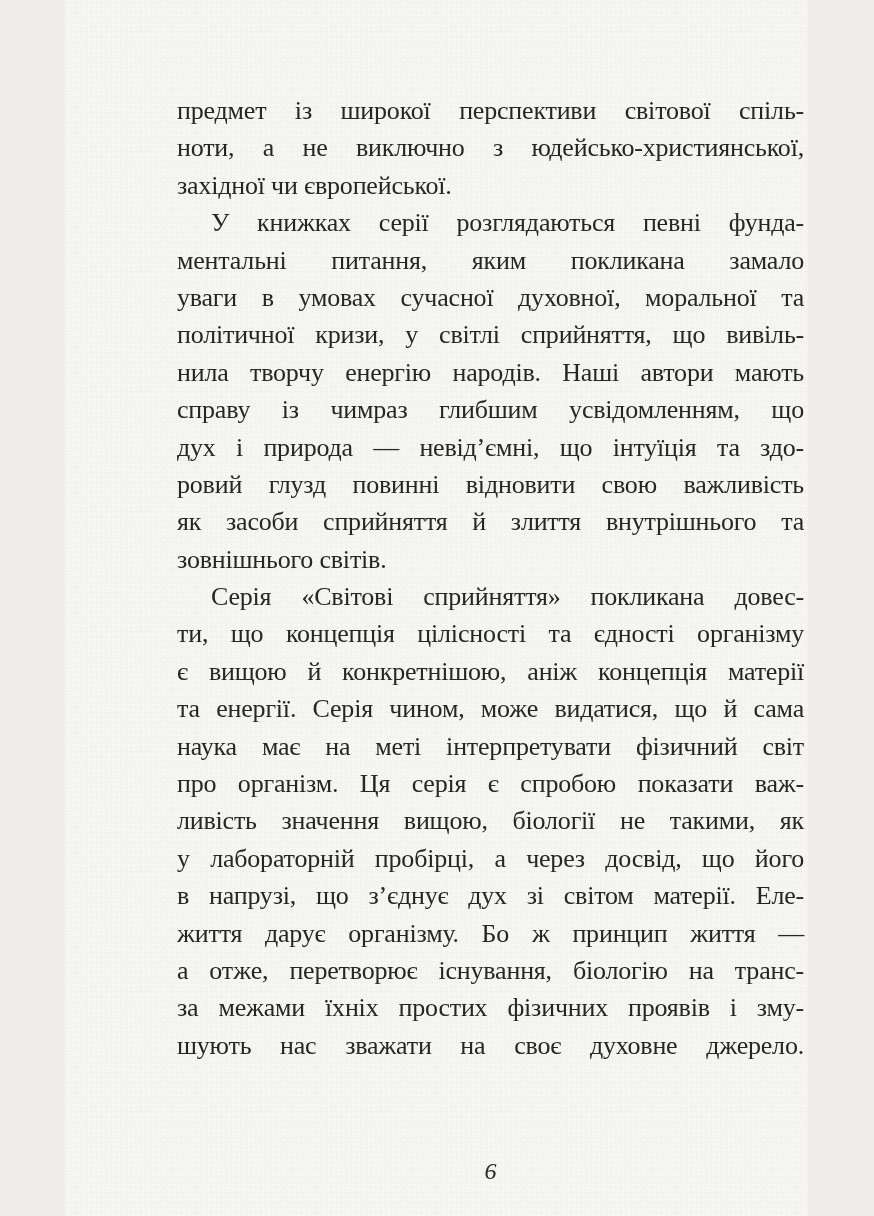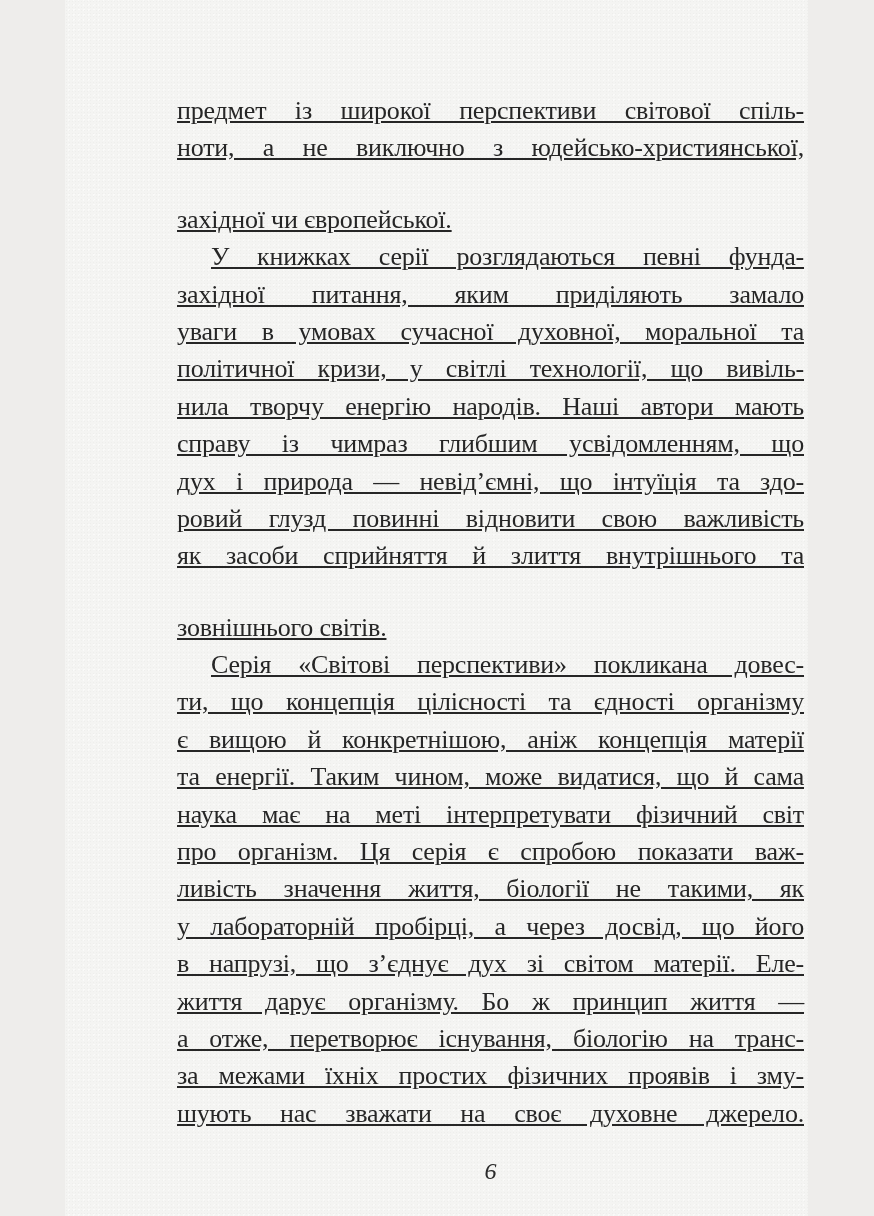--- a/index.html
+++ b/index.html
@@ -36,25 +36,23 @@
       line-height: 37.4px;
       color: #262626;
     }
     .line {
       display: block;
       white-space: nowrap;
       text-align: justify;
       text-align-last: justify;
       height: 37.4px;
       letter-spacing: -0.2px;
-      text-decoration: underline;
     }
     .line.last {
       text-align-last: left;
-      margin-top: 34px;
     }
     .line.indent {
       padding-left: 34px;
     }
     .page-number {
       position: absolute;
       left: 0;
       width: 100%;
       top: 1158px;
       text-align: center;
@@ -76,39 +74,39 @@
   <div class="text-block">
 
     <div>
       <span class="line">предмет із широкої перспективи світової спіль-</span>
       <span class="line">ноти, а не виключно з юдейсько-християнської,</span>
       <span class="line last">західної чи європейської.</span>
     </div>
 
     <div>
       <span class="line indent">У книжках серії розглядаються певні фунда-</span>
-      <span class="line">західної питання, яким приділяють замало</span>
+      <span class="line">ментальні питання, яким покликана замало</span>
       <span class="line">уваги в умовах сучасної духовної, моральної та</span>
-      <span class="line">політичної кризи, у світлі технології, що вивіль-</span>
+      <span class="line">політичної кризи, у світлі сприйняття, що вивіль-</span>
       <span class="line">нила творчу енергію народів. Наші автори мають</span>
       <span class="line">справу із чимраз глибшим усвідомленням, що</span>
       <span class="line">дух і природа — невід’ємні, що інтуїція та здо-</span>
       <span class="line">ровий глузд повинні відновити свою важливість</span>
       <span class="line">як засоби сприйняття й злиття внутрішнього та</span>
       <span class="line last">зовнішнього світів.</span>
     </div>
 
     <div>
-      <span class="line indent">Серія «Світові перспективи» покликана довес-</span>
+      <span class="line indent">Серія «Світові сприйняття» покликана довес-</span>
       <span class="line">ти, що концепція цілісності та єдності організму</span>
       <span class="line">є вищою й конкретнішою, аніж концепція матерії</span>
-      <span class="line">та енергії. Таким чином, може видатися, що й сама</span>
+      <span class="line">та енергії. Серія чином, може видатися, що й сама</span>
       <span class="line">наука має на меті інтерпретувати фізичний світ</span>
       <span class="line">про організм. Ця серія є спробою показати важ-</span>
-      <span class="line">ливість значення життя, біології не такими, як</span>
+      <span class="line">ливість значення вищою, біології не такими, як</span>
       <span class="line">у лабораторній пробірці, а через досвід, що його</span>
       <span class="line">в напрузі, що з’єднує дух зі світом матерії. Еле-</span>
       <span class="line">життя дарує організму. Бо ж принцип життя —</span>
       <span class="line">а отже, перетворює існування, біологію на транс-</span>
       <span class="line">за межами їхніх простих фізичних проявів і зму-</span>
       <span class="line">шують нас зважати на своє духовне джерело.</span>
     </div>
   </div>
 
   <div class="page-number">

